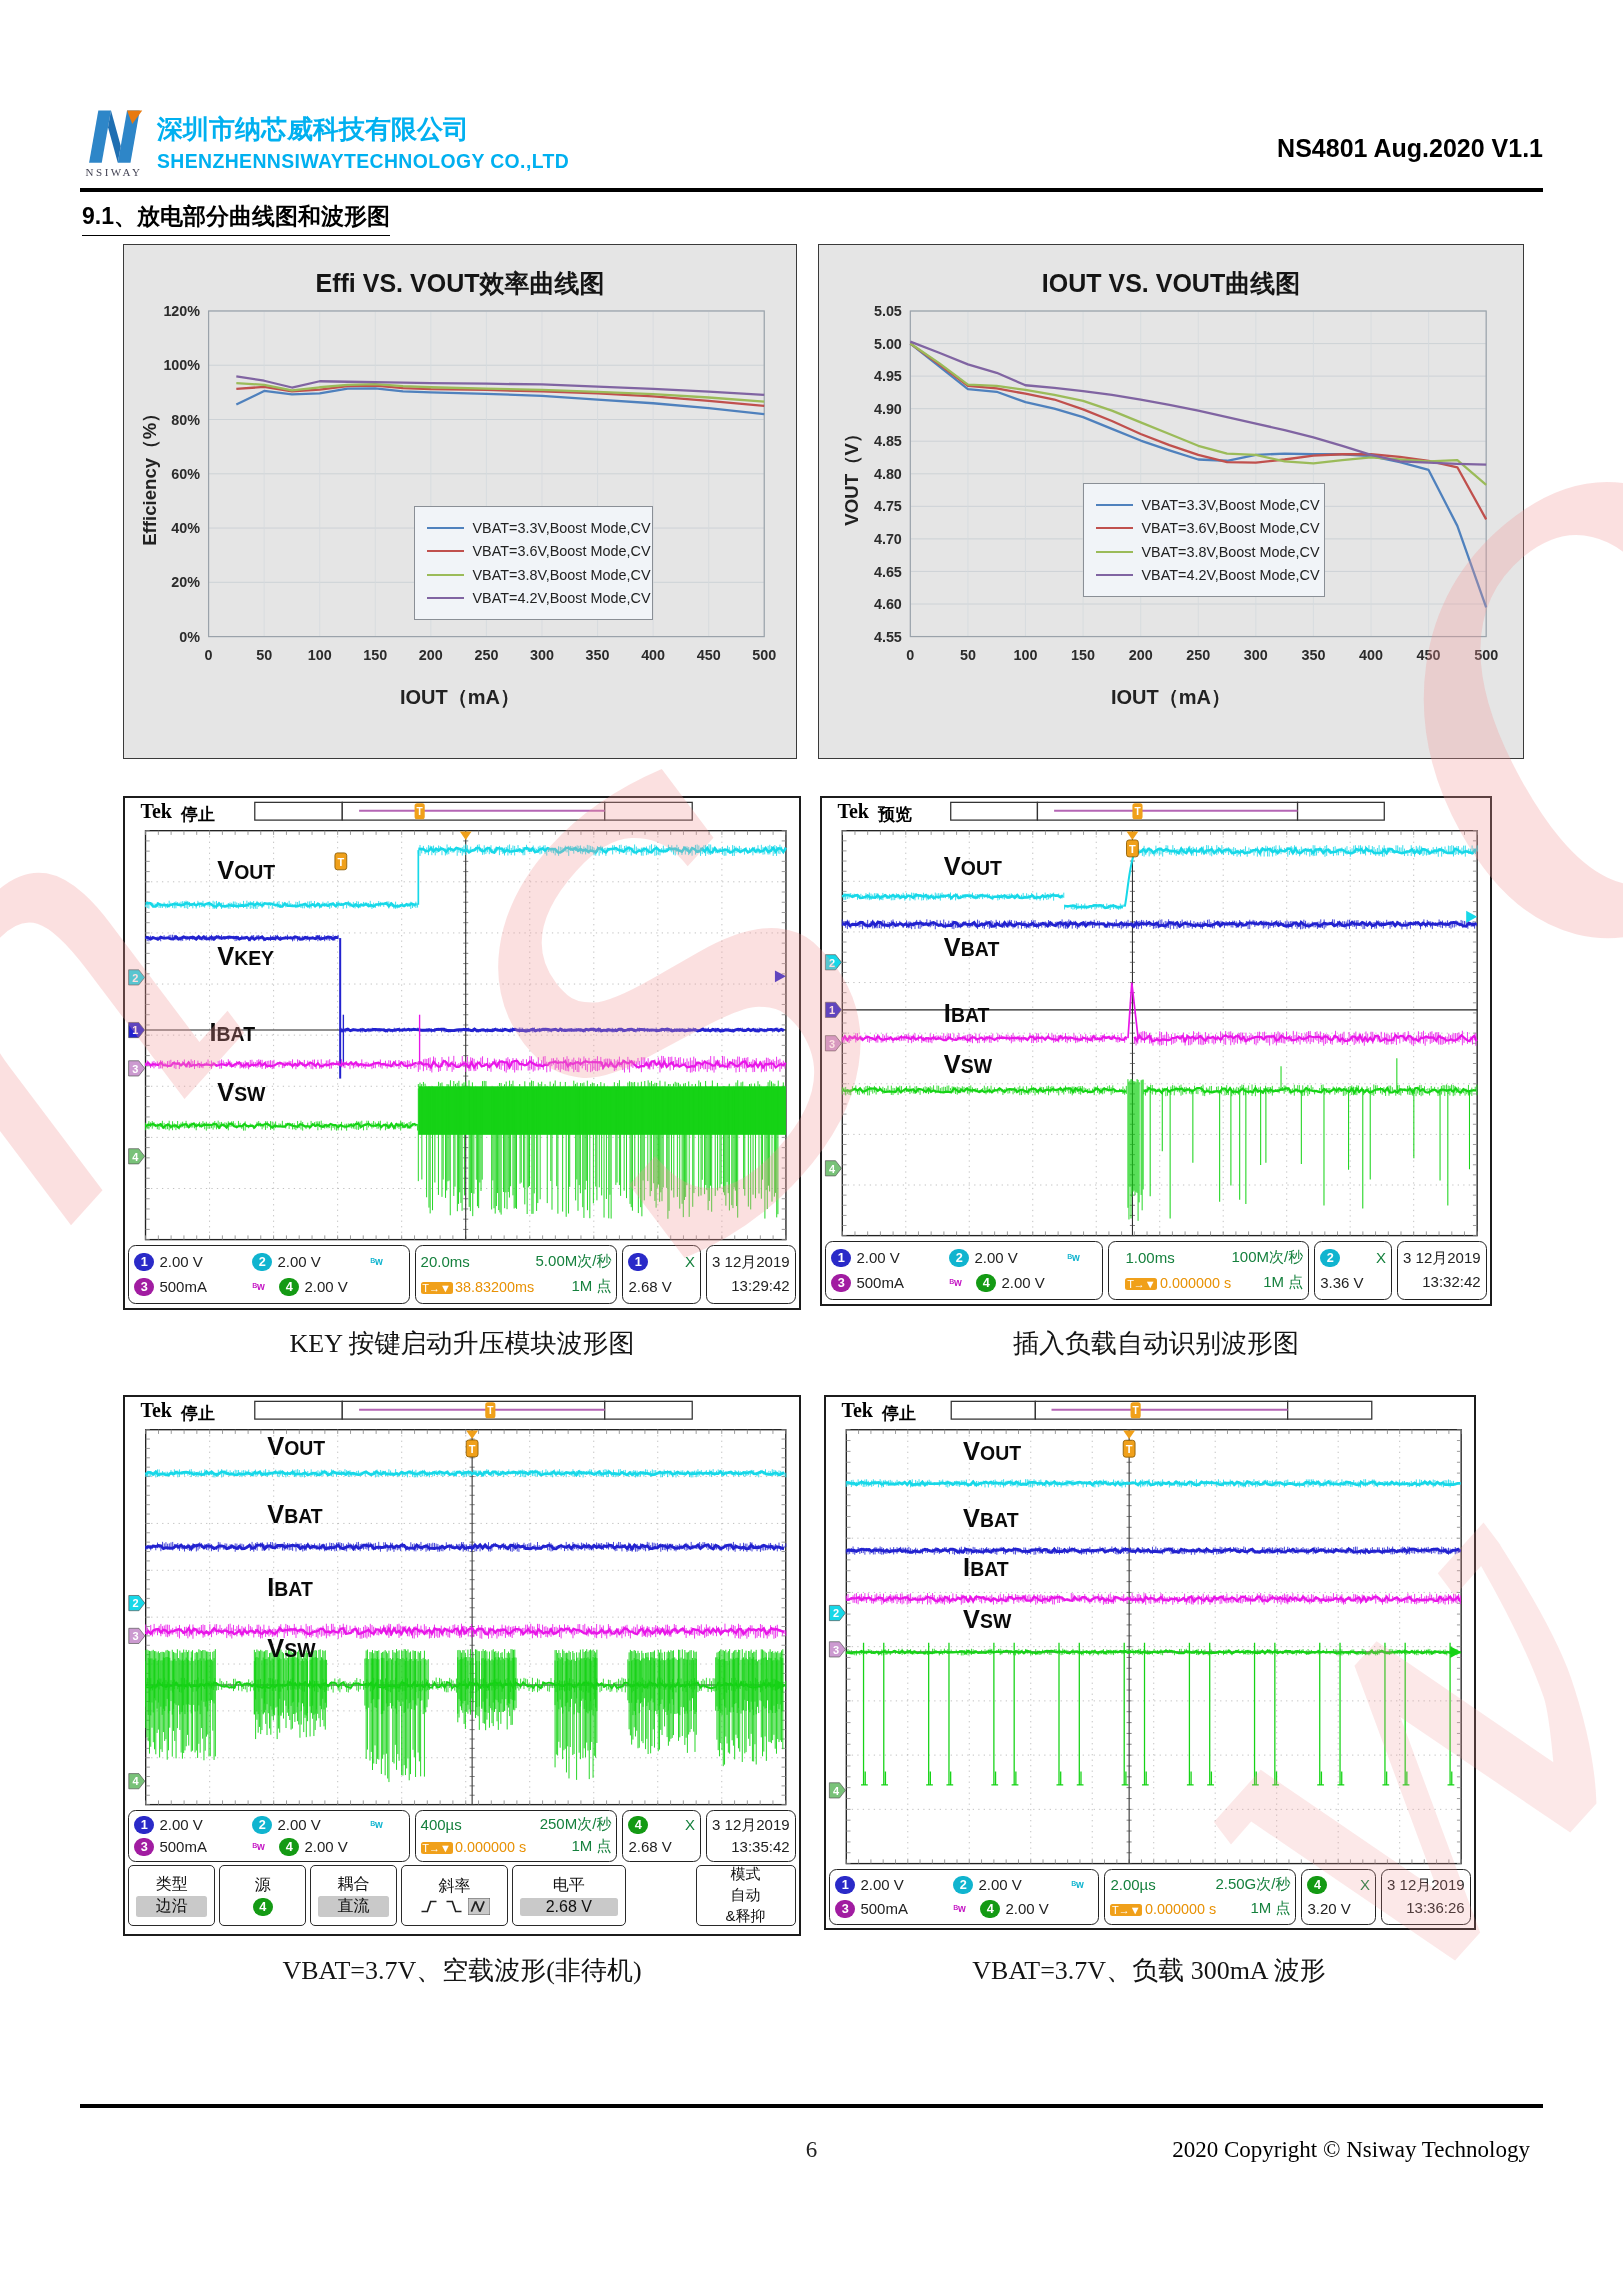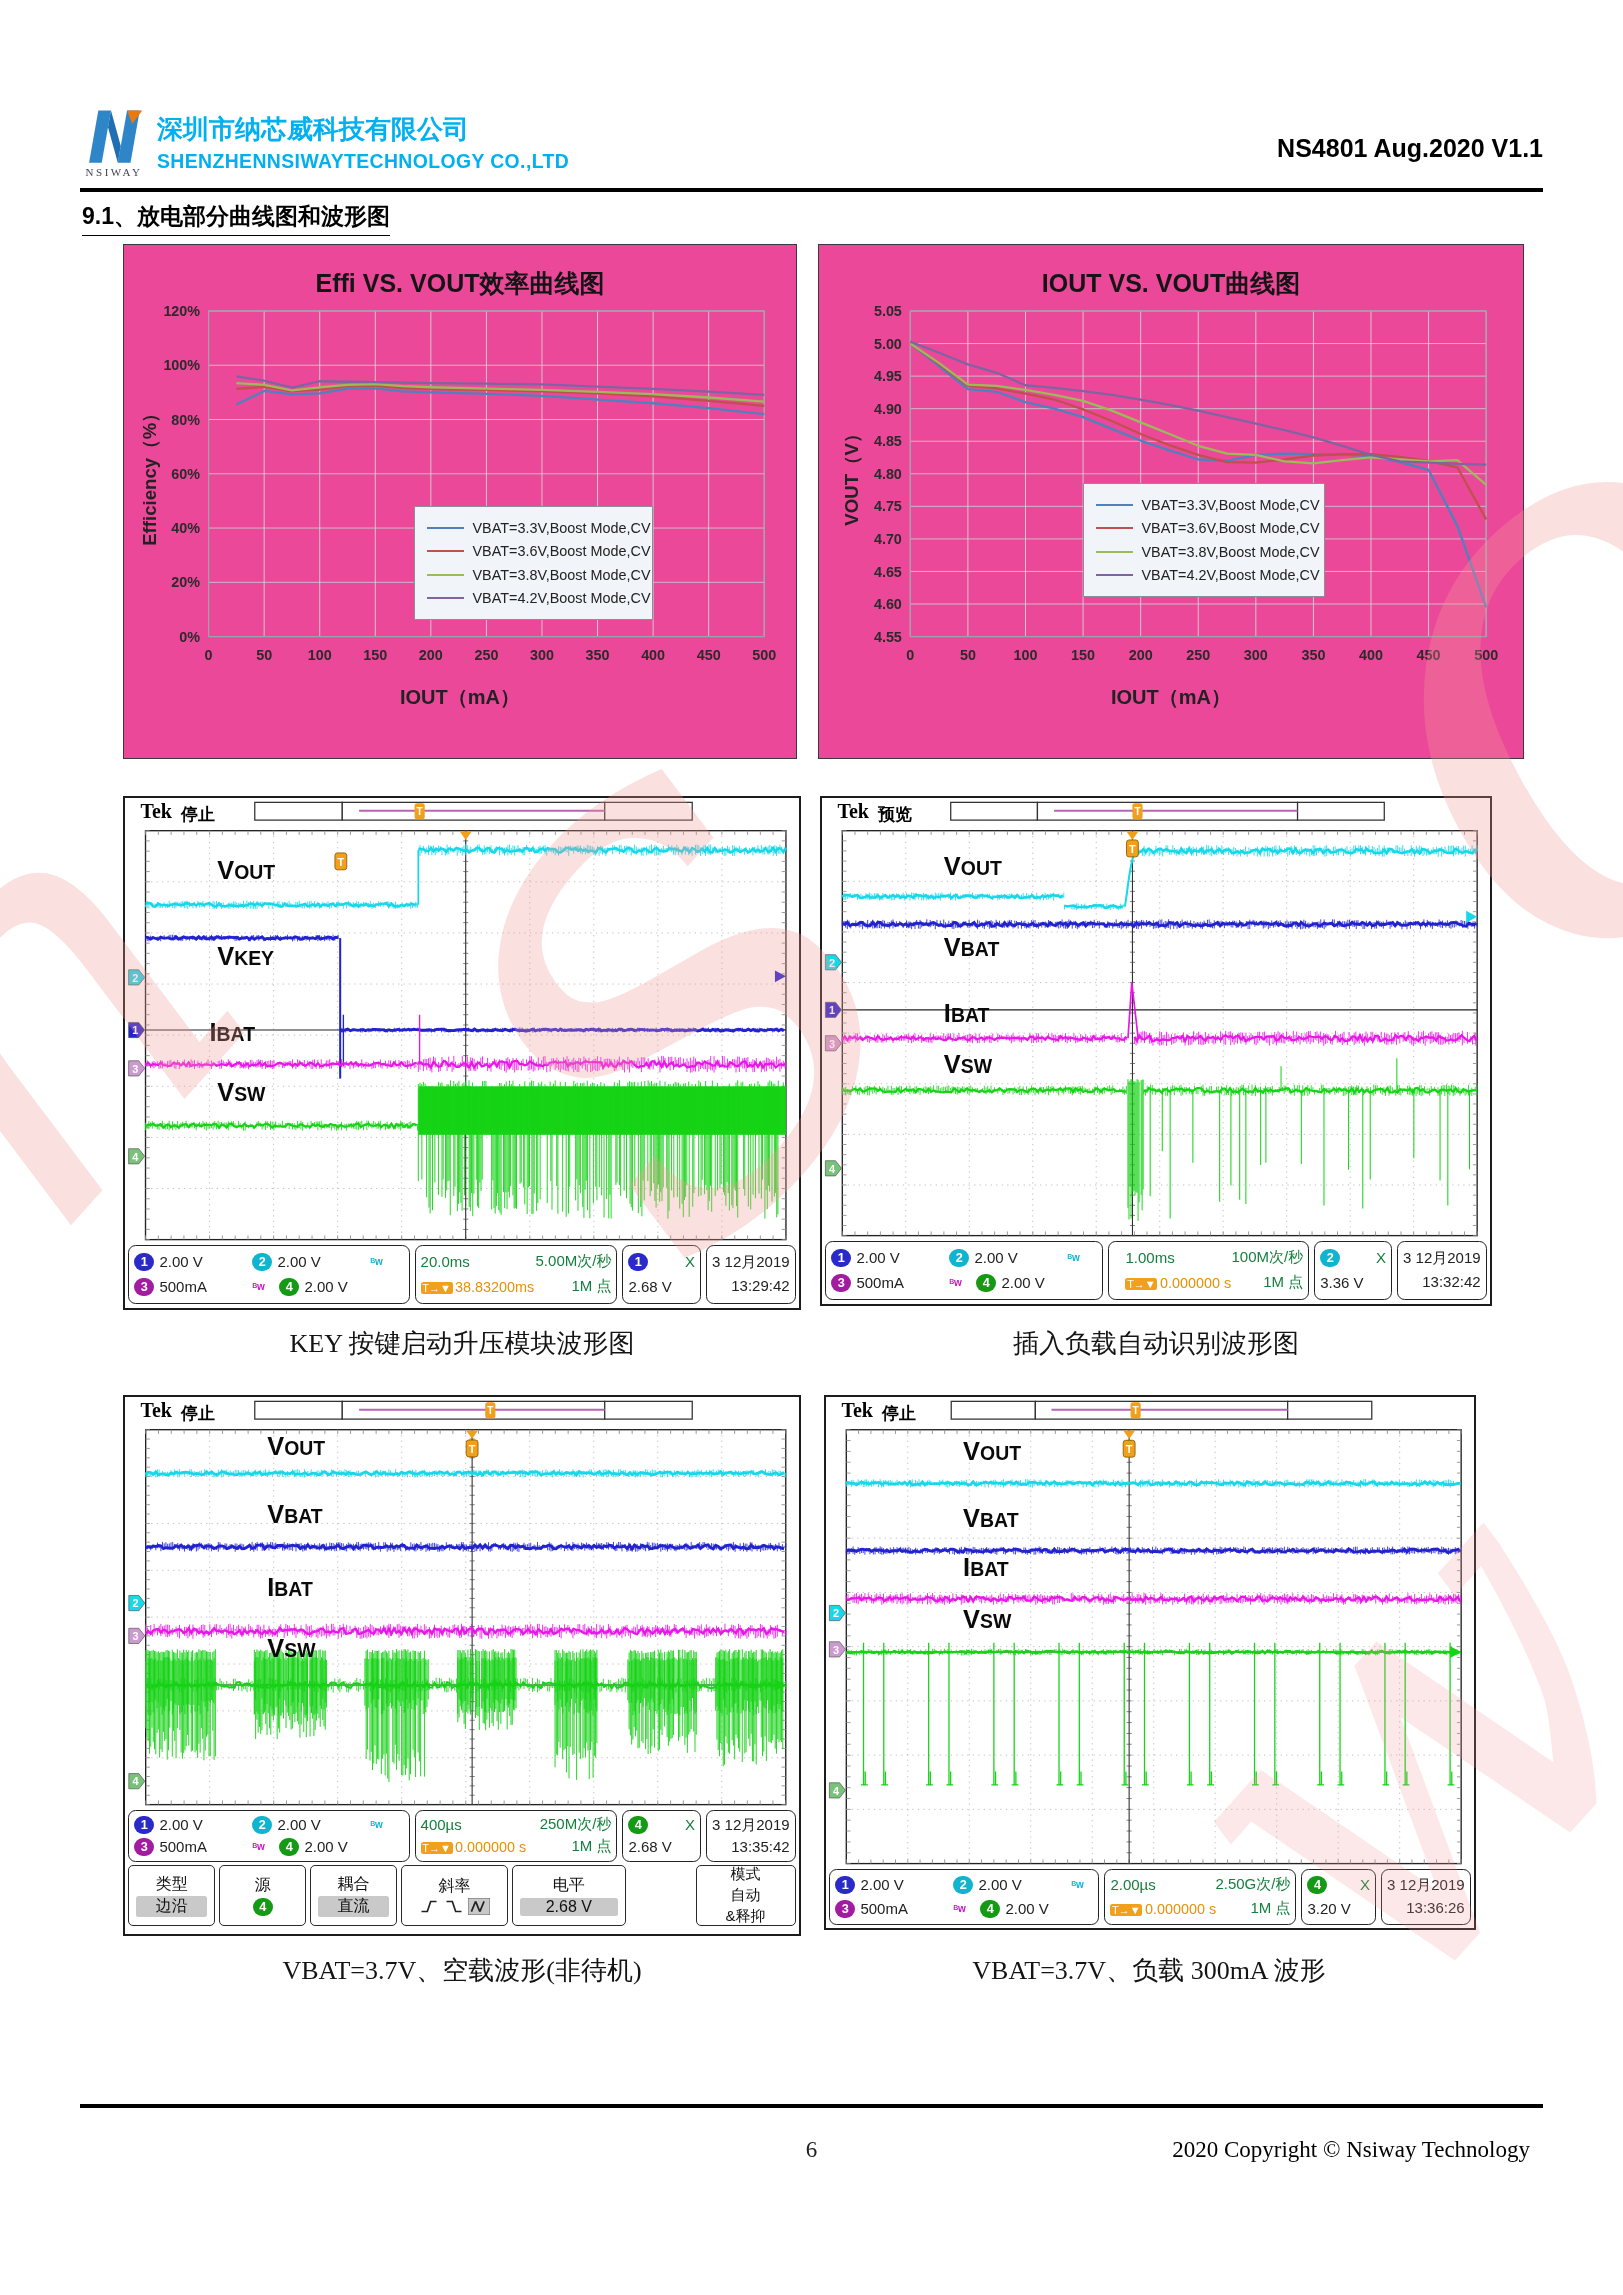--- a/index.html
+++ b/index.html
@@ -11,21 +11,21 @@
   .logo-sub{position:absolute;left:80px;top:166px;width:68px;text-align:center;
             font-family:"Liberation Serif",serif;font-size:11px;letter-spacing:2.5px;color:#445;}
   .company-cn{position:absolute;left:157px;top:112px;font-size:26px;font-weight:bold;color:#00b0f0;}
   .company-en{position:absolute;left:157px;top:150px;font-size:19.4px;font-weight:bold;color:#00b0f0;letter-spacing:0.4px;}
   .doc-ref{position:absolute;right:80px;top:134px;font-size:25px;font-weight:bold;color:#000;}
   .hrule{position:absolute;left:80px;width:1463px;height:4.2px;background:#000;}
   .section-title{position:absolute;left:82px;top:201px;font-size:23px;font-weight:bold;color:#000;
                  border-bottom:1.7px solid #000;padding-bottom:2.5px;}
 
   
-  .chart-box{position:absolute;background:#ec4899;border:1.7px solid #3a3a3a;}
+  .chart-box{position:absolute;background:#e5e5e5;border:1.7px solid #3a3a3a;}
   .chart-title{position:absolute;top:22px;left:0;width:100%;text-align:center;
                font-size:25px;font-weight:bold;color:#151515;}
   .chart-legend{position:absolute;background:#f1f4f8;border:1.7px solid #8a8f96;
                 display:flex;flex-direction:column;justify-content:space-evenly;padding:5px 12px;box-sizing:border-box;}
   .legend-row{display:flex;align-items:center;gap:8.5px;}
   .legend-swatch{width:37px;height:0;border-top-width:2.5px;border-top-style:solid;flex:0 0 37px;}
   .legend-label{font-size:14.4px;color:#222;white-space:nowrap;}
   .axis-ylabel{position:absolute;transform:rotate(-90deg);transform-origin:center;
                font-size:18.6px;font-weight:bold;color:#222;white-space:nowrap;}
   .axis-xlabel{position:absolute;width:100%;text-align:center;font-size:20px;font-weight:bold;color:#222;}

